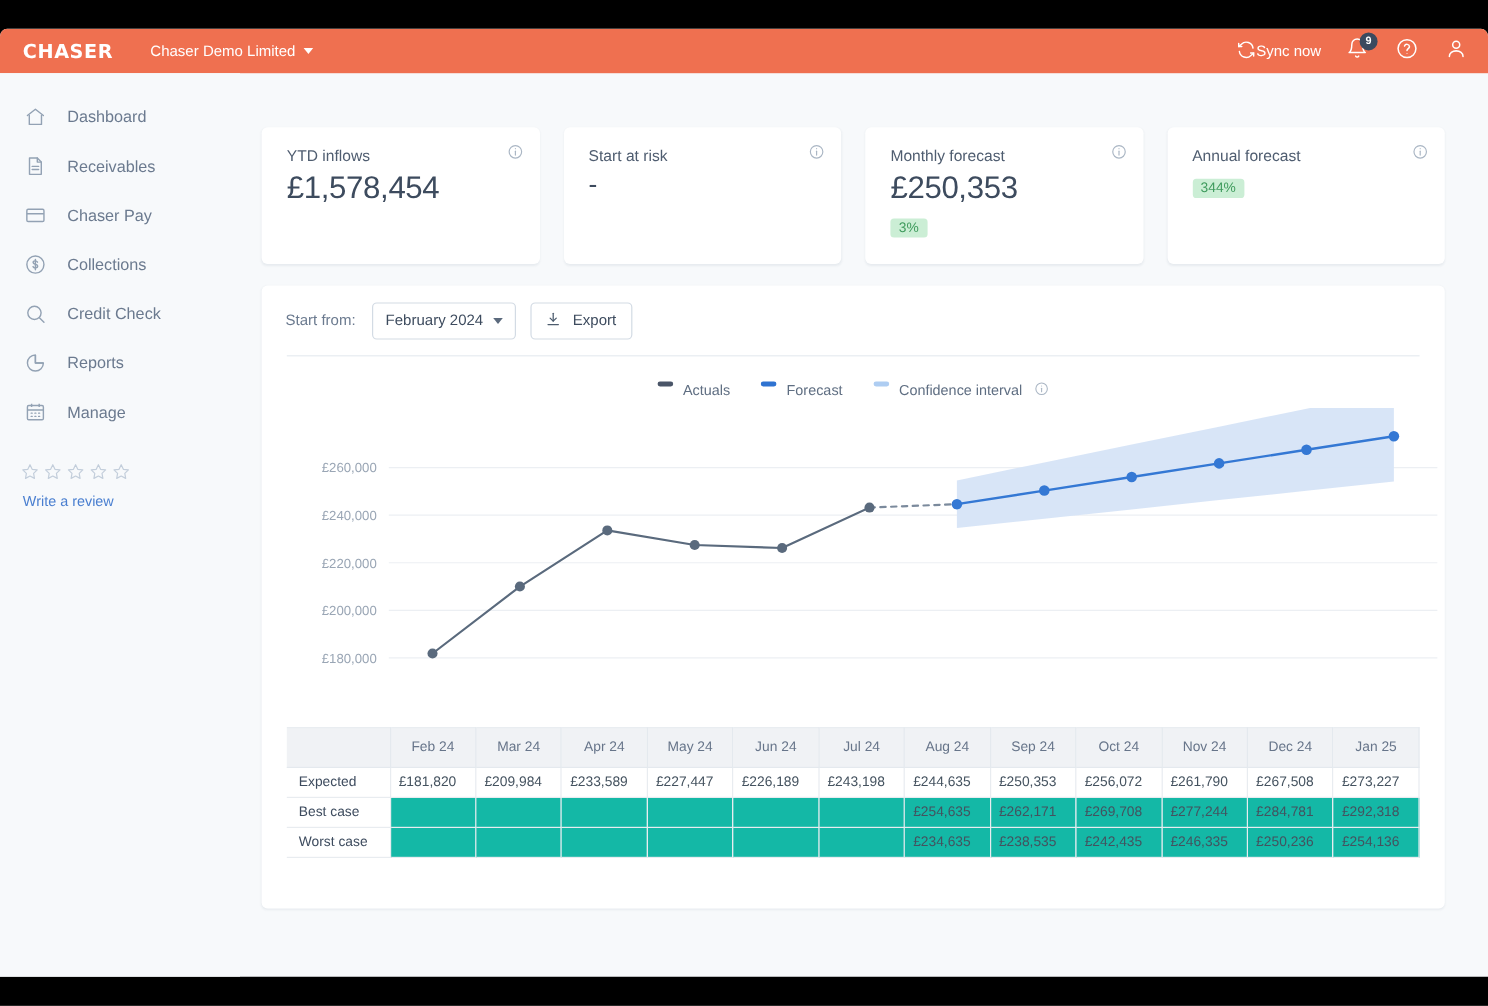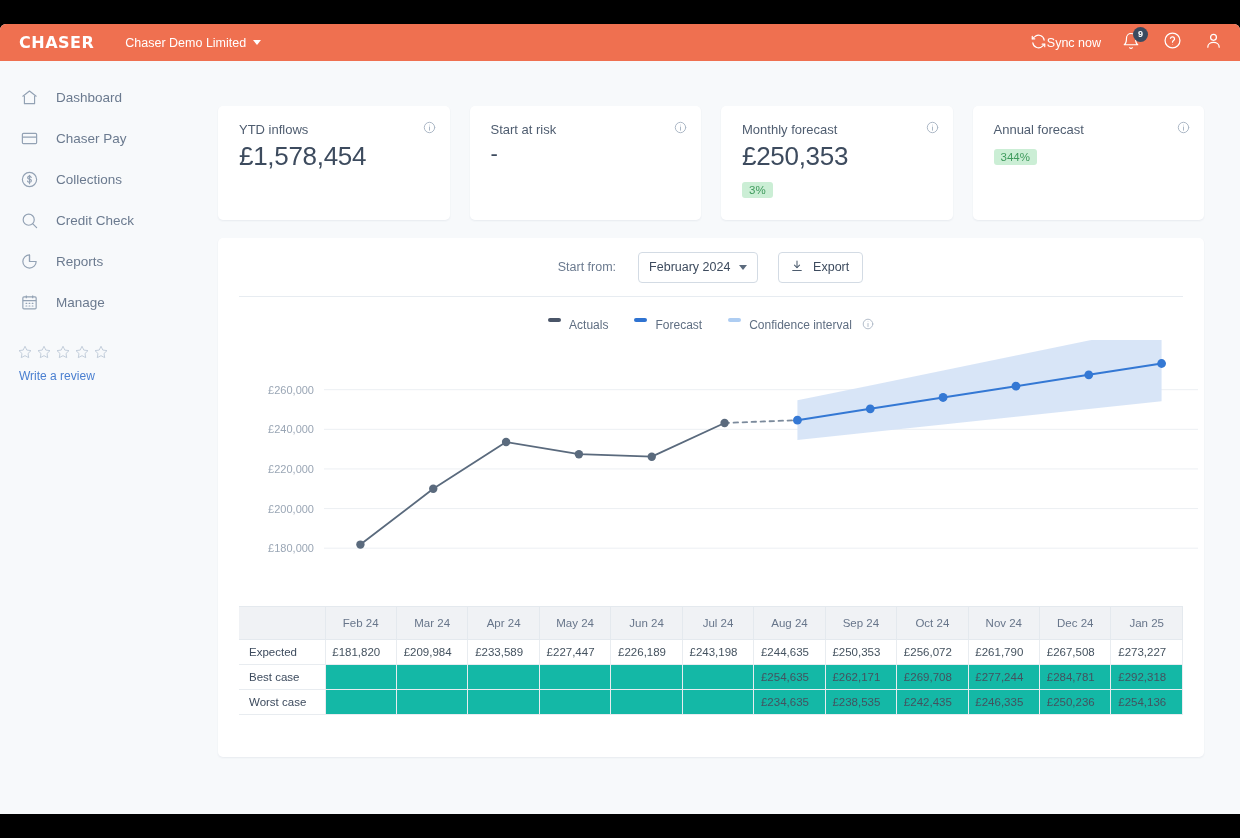--- a/index.html
+++ b/index.html
@@ -170,22 +170,22 @@
     border-radius: 5px;
     height: 519px;
     box-shadow: 0 1px 2px rgba(30,50,80,0.07);
     position: relative;
     padding: 0 20px;
   }
   .panel-toolbar {
     height: 58px;
     display: flex;
     align-items: center;
-    justify-content: center;
-    gap: 20px;
+    justify-content: flex-start;
+    gap: 12px;
     padding-right: 1px;
   }
   .start-from-label { font-size: 12.5px; color: #6b7a8f; margin-right: 2px; }
   .select-box {
     width: 120px;
     height: 31px;
     border: 1px solid #d3dbe4;
     border-radius: 4px;
     display: flex;
     align-items: center;
@@ -337,20 +337,30 @@
     <div class="nav-item">
       <span class="nav-icon">
         <svg width="19" height="19" viewBox="0 0 24 24" fill="none" stroke="#93a2b4" stroke-width="1.5" stroke-linecap="round" stroke-linejoin="round">
           <path d="M3.6 10.4 12 3.8l8.4 6.6"></path>
           <path d="M5.6 10.4v9.4h12.8v-9.4"></path>
         </svg>
       </span>
       <span>Dashboard</span>
     </div>
 
+    <div class="nav-item">
+      <span class="nav-icon">
+        <svg width="19" height="19" viewBox="0 0 24 24" fill="none" stroke="#93a2b4" stroke-width="1.5" stroke-linecap="round" stroke-linejoin="round">
+          <path d="M5.8 3.4h8.2l4.2 4.3v12.9H5.8z"></path>
+          <path d="M14 3.4v4.3h4.2"></path>
+          <path d="M8.6 12.2h6.8M8.6 15.4h6.8"></path>
+        </svg>
+      </span>
+      <span>Receivables</span>
+    </div>
 
     <div class="nav-item">
       <span class="nav-icon">
         <svg width="19" height="19" viewBox="0 0 24 24" fill="none" stroke="#93a2b4" stroke-width="1.5" stroke-linejoin="round">
           <rect x="3" y="5.6" width="18" height="12.8" rx="1.4"></rect>
           <path d="M3 10.2h18"></path>
         </svg>
       </span>
       <span>Chaser Pay</span>
     </div>

